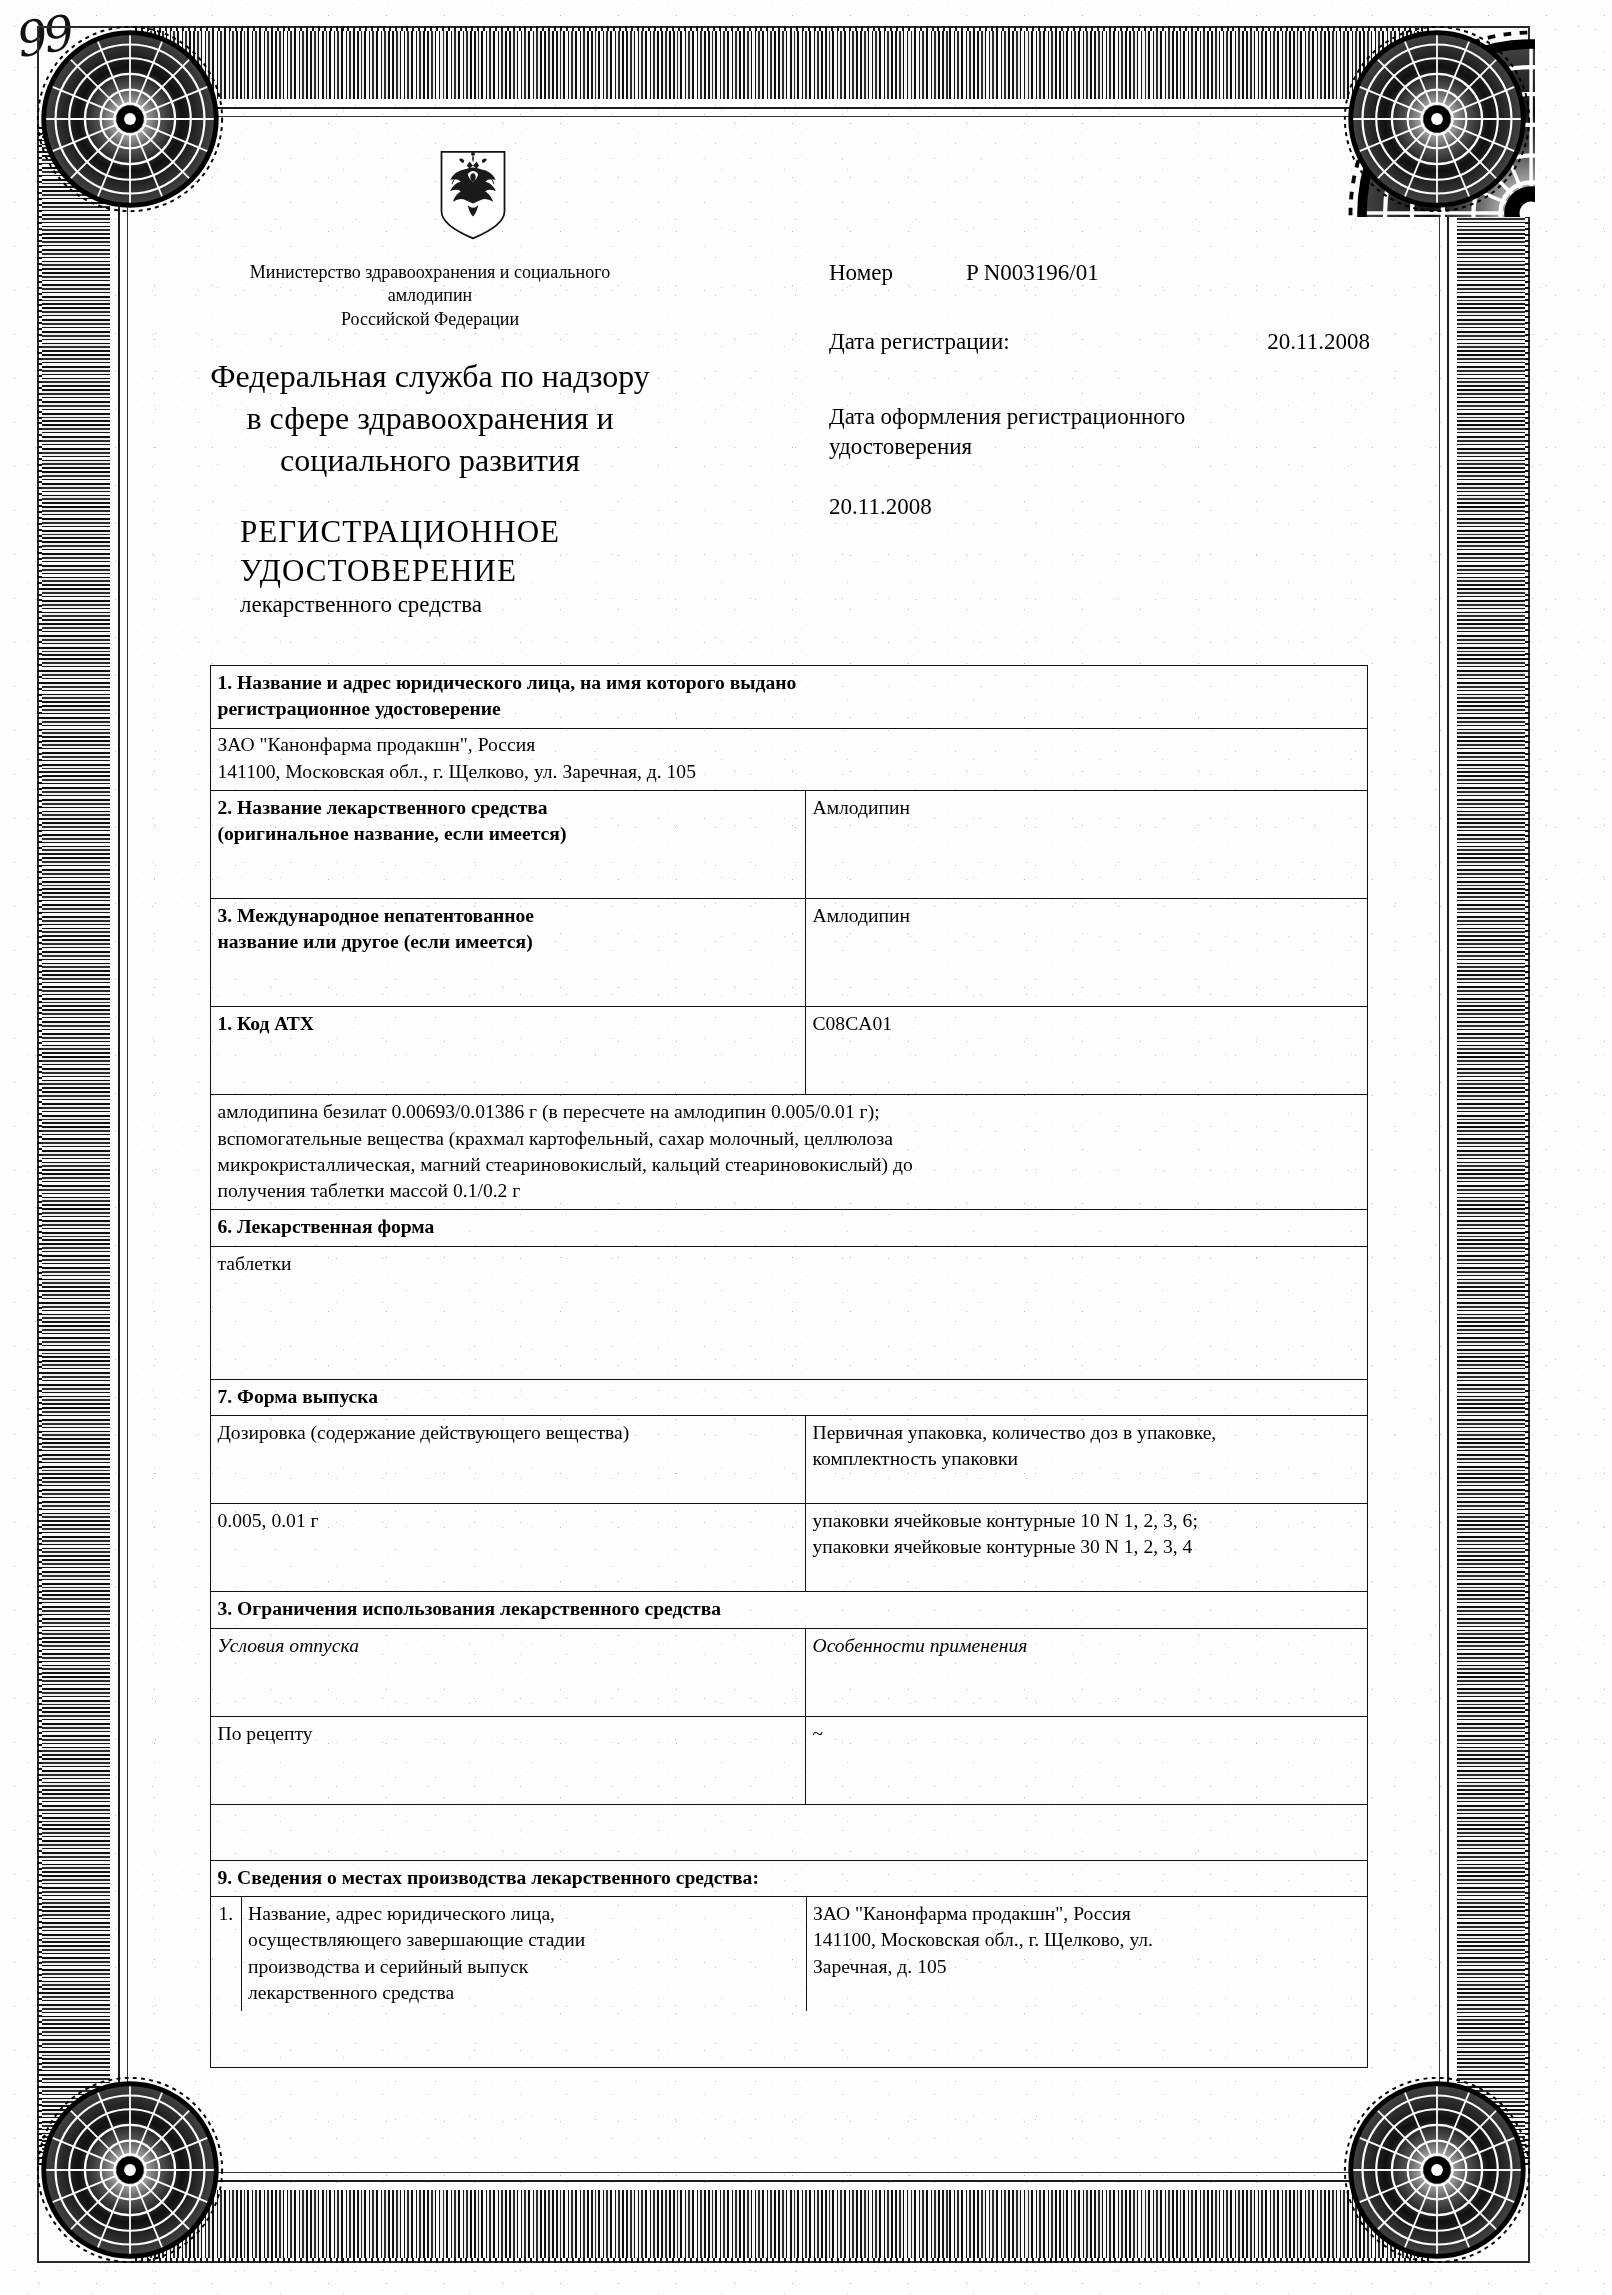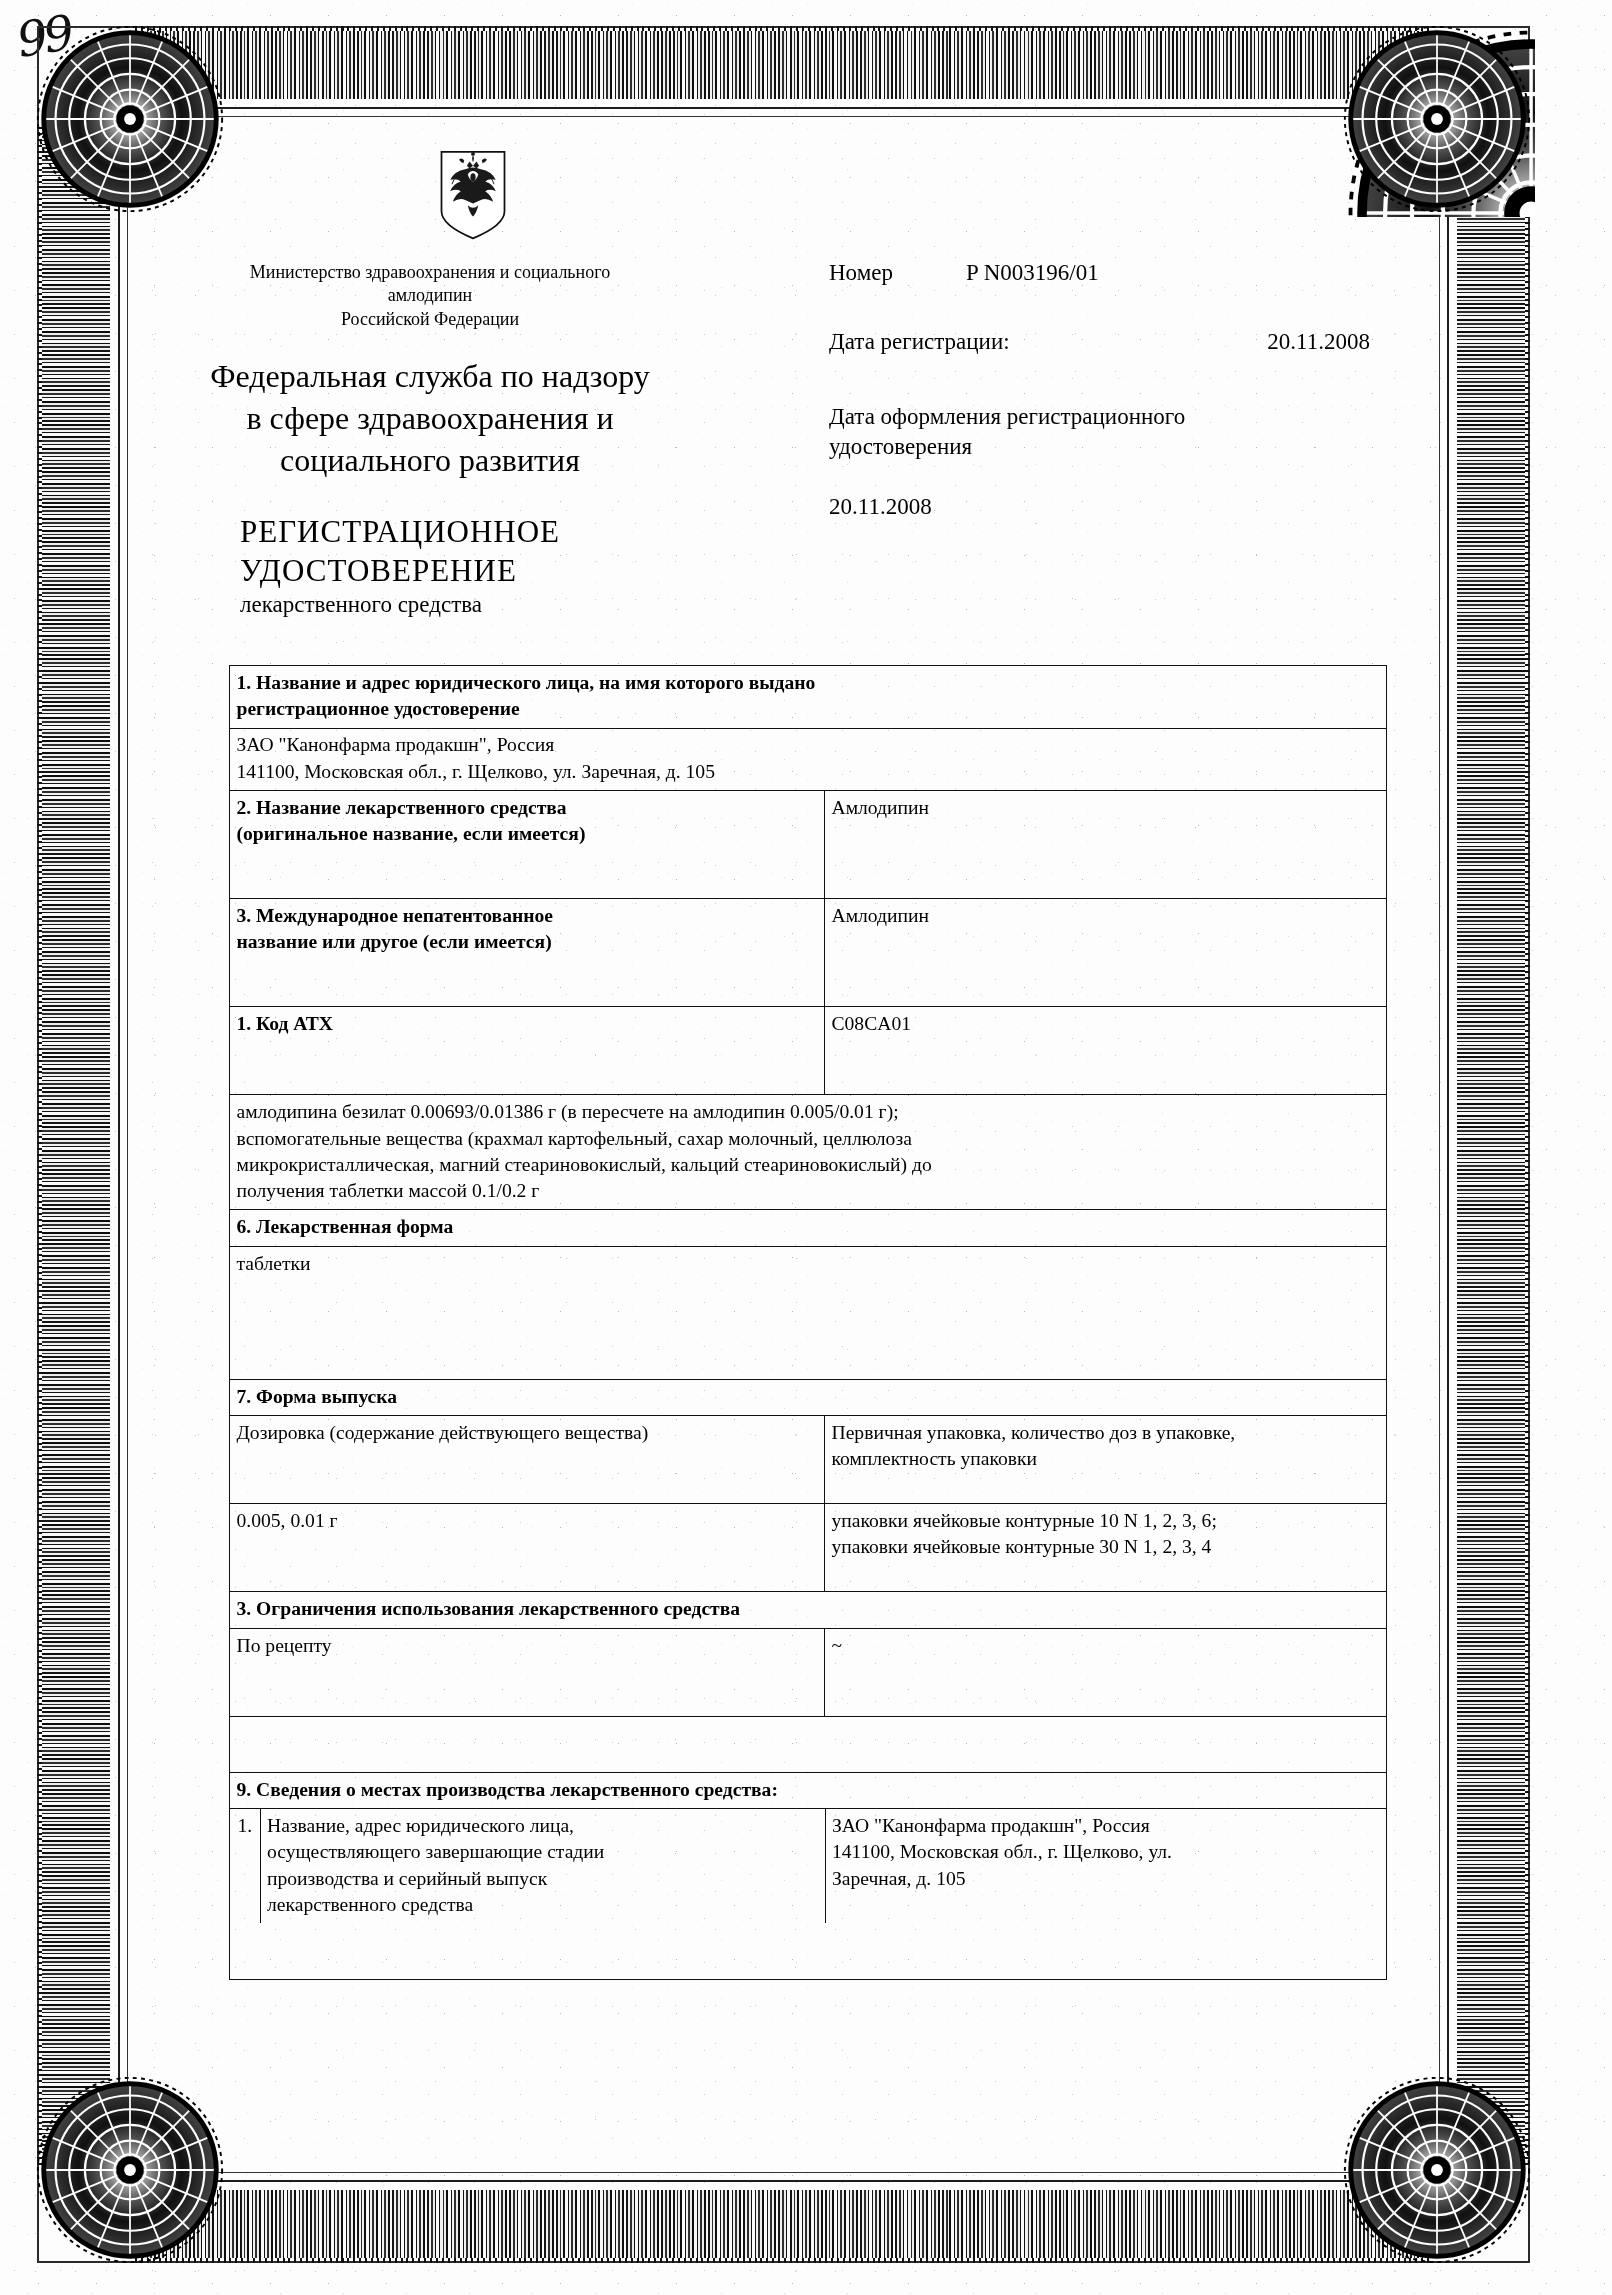--- a/index.html
+++ b/index.html
@@ -209,21 +209,21 @@
   #num-row { margin-bottom: 43px; }
   #num-row .hr-label { width: 137px; }
   #num-row .hr-value { margin-left: 0; }
   #regdate-row { margin-bottom: 47px; }
   #formdate-label { line-height: 1.32; }
   #formdate-value { margin-top: 31px; }
 
   
   #doc-table {
     position: absolute;
-    left: 40px;
+    left: 21px;
     top: 515px;
     width: 1158px;
     border-collapse: collapse;
     table-layout: fixed;
   }
   #doc-table td {
     border: 1.3px solid #111;
     padding: 3.9px 6.5px 5.2px 6.5px;
     vertical-align: top;
     font-size: 19.6px;
@@ -518,20 +518,24 @@
       <tr>
         <td class="tall-1">0.005, 0.01 г</td>
         <td class="small">
           <div>упаковки ячейковые контурные 10 N 1, 2, 3, 6;</div>
           <div>упаковки ячейковые контурные 30 N 1, 2, 3, 4</div>
         </td>
       </tr>
 
       <tr>
         <td class="bold" colspan="2">3. Ограничения использования лекарственного средства</td>
+      </tr>
+      <tr>
+        <td class="ital tall-1">Условия отпуска</td>
+        <td class="ital">Особенности применения</td>
       </tr>
       <tr>
         <td class="tall-1">По рецепту</td>
         <td>~</td>
       </tr>
 
       <tr>
         <td class="pad-tail" colspan="2"></td>
       </tr>
 

